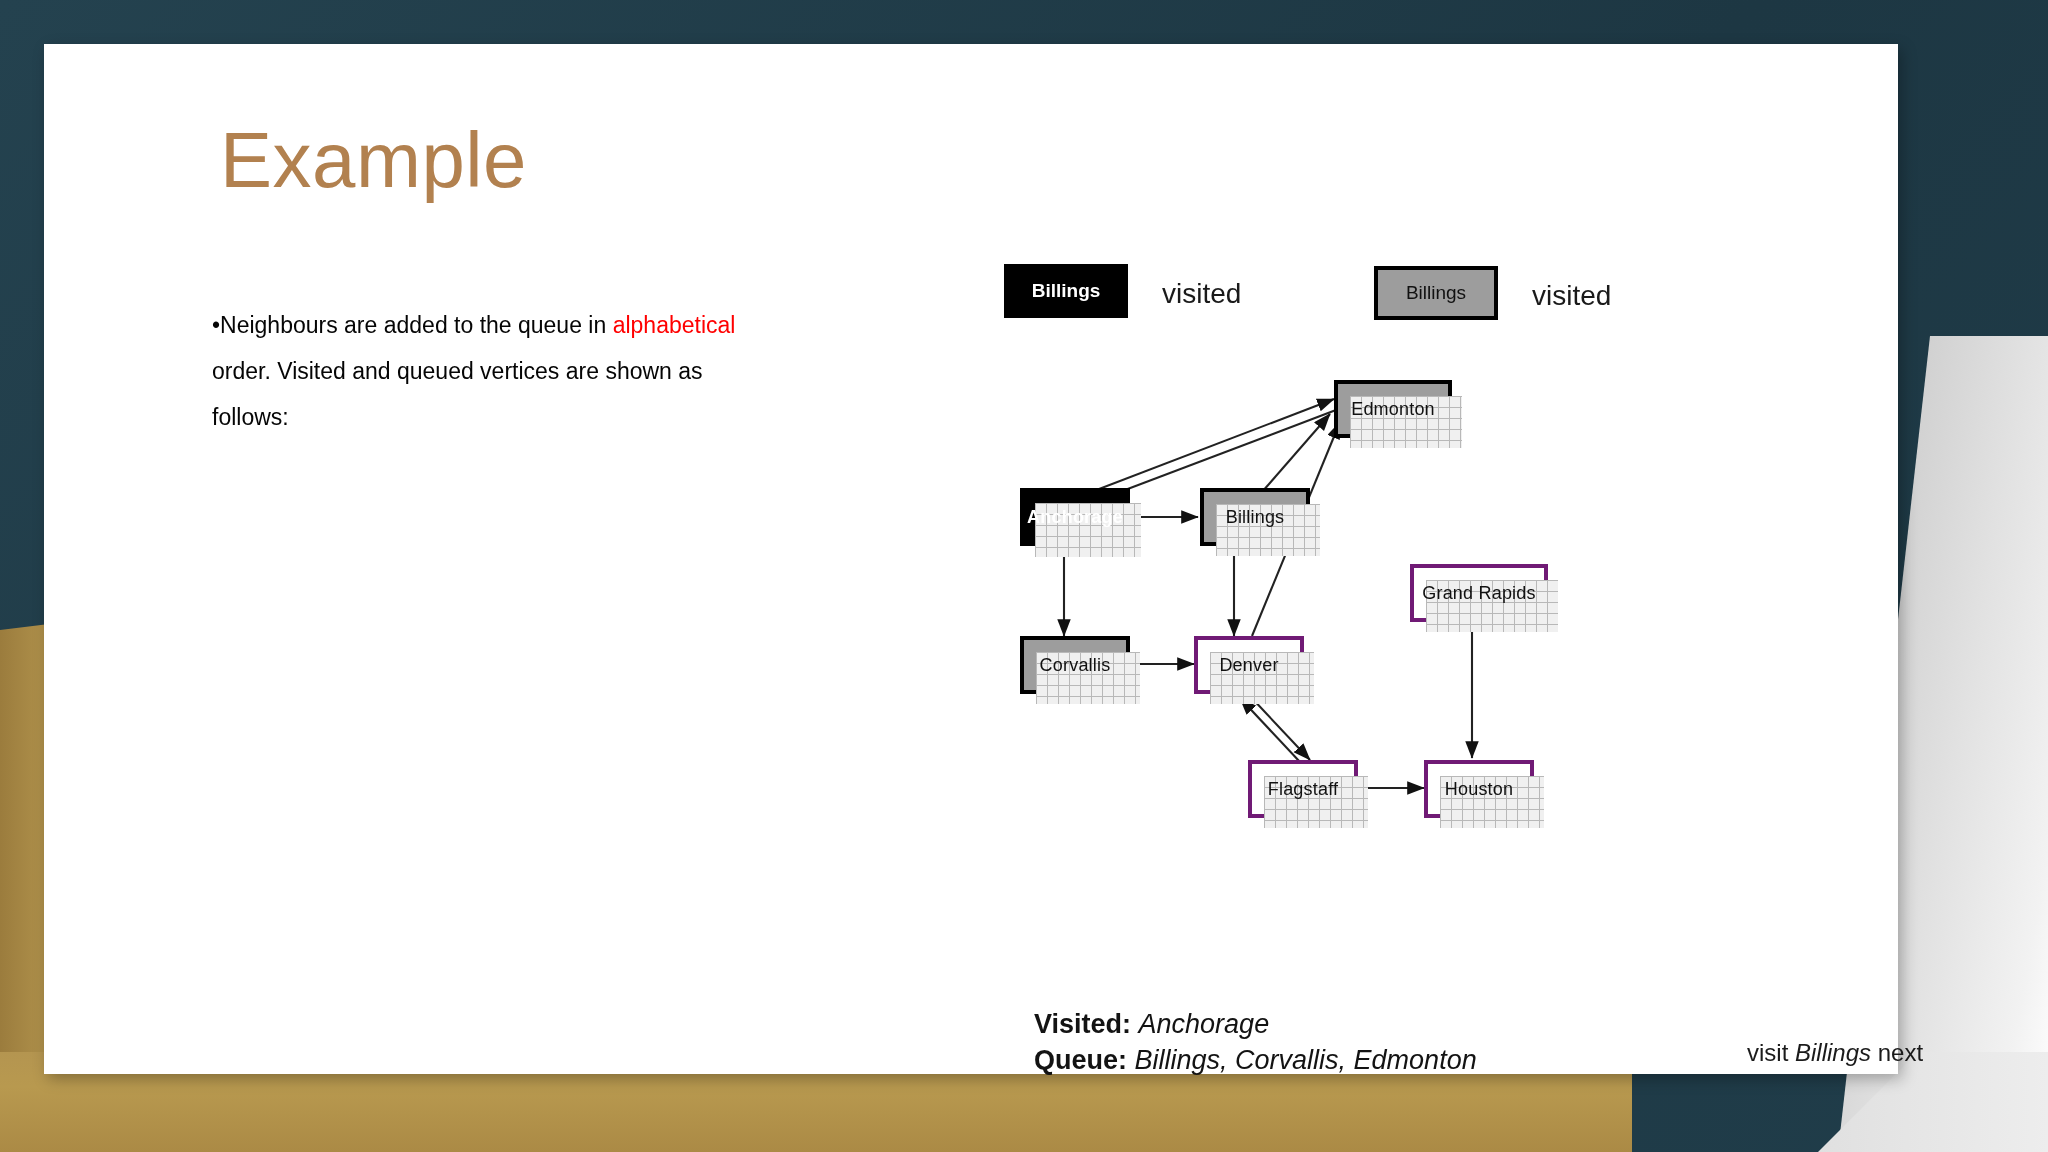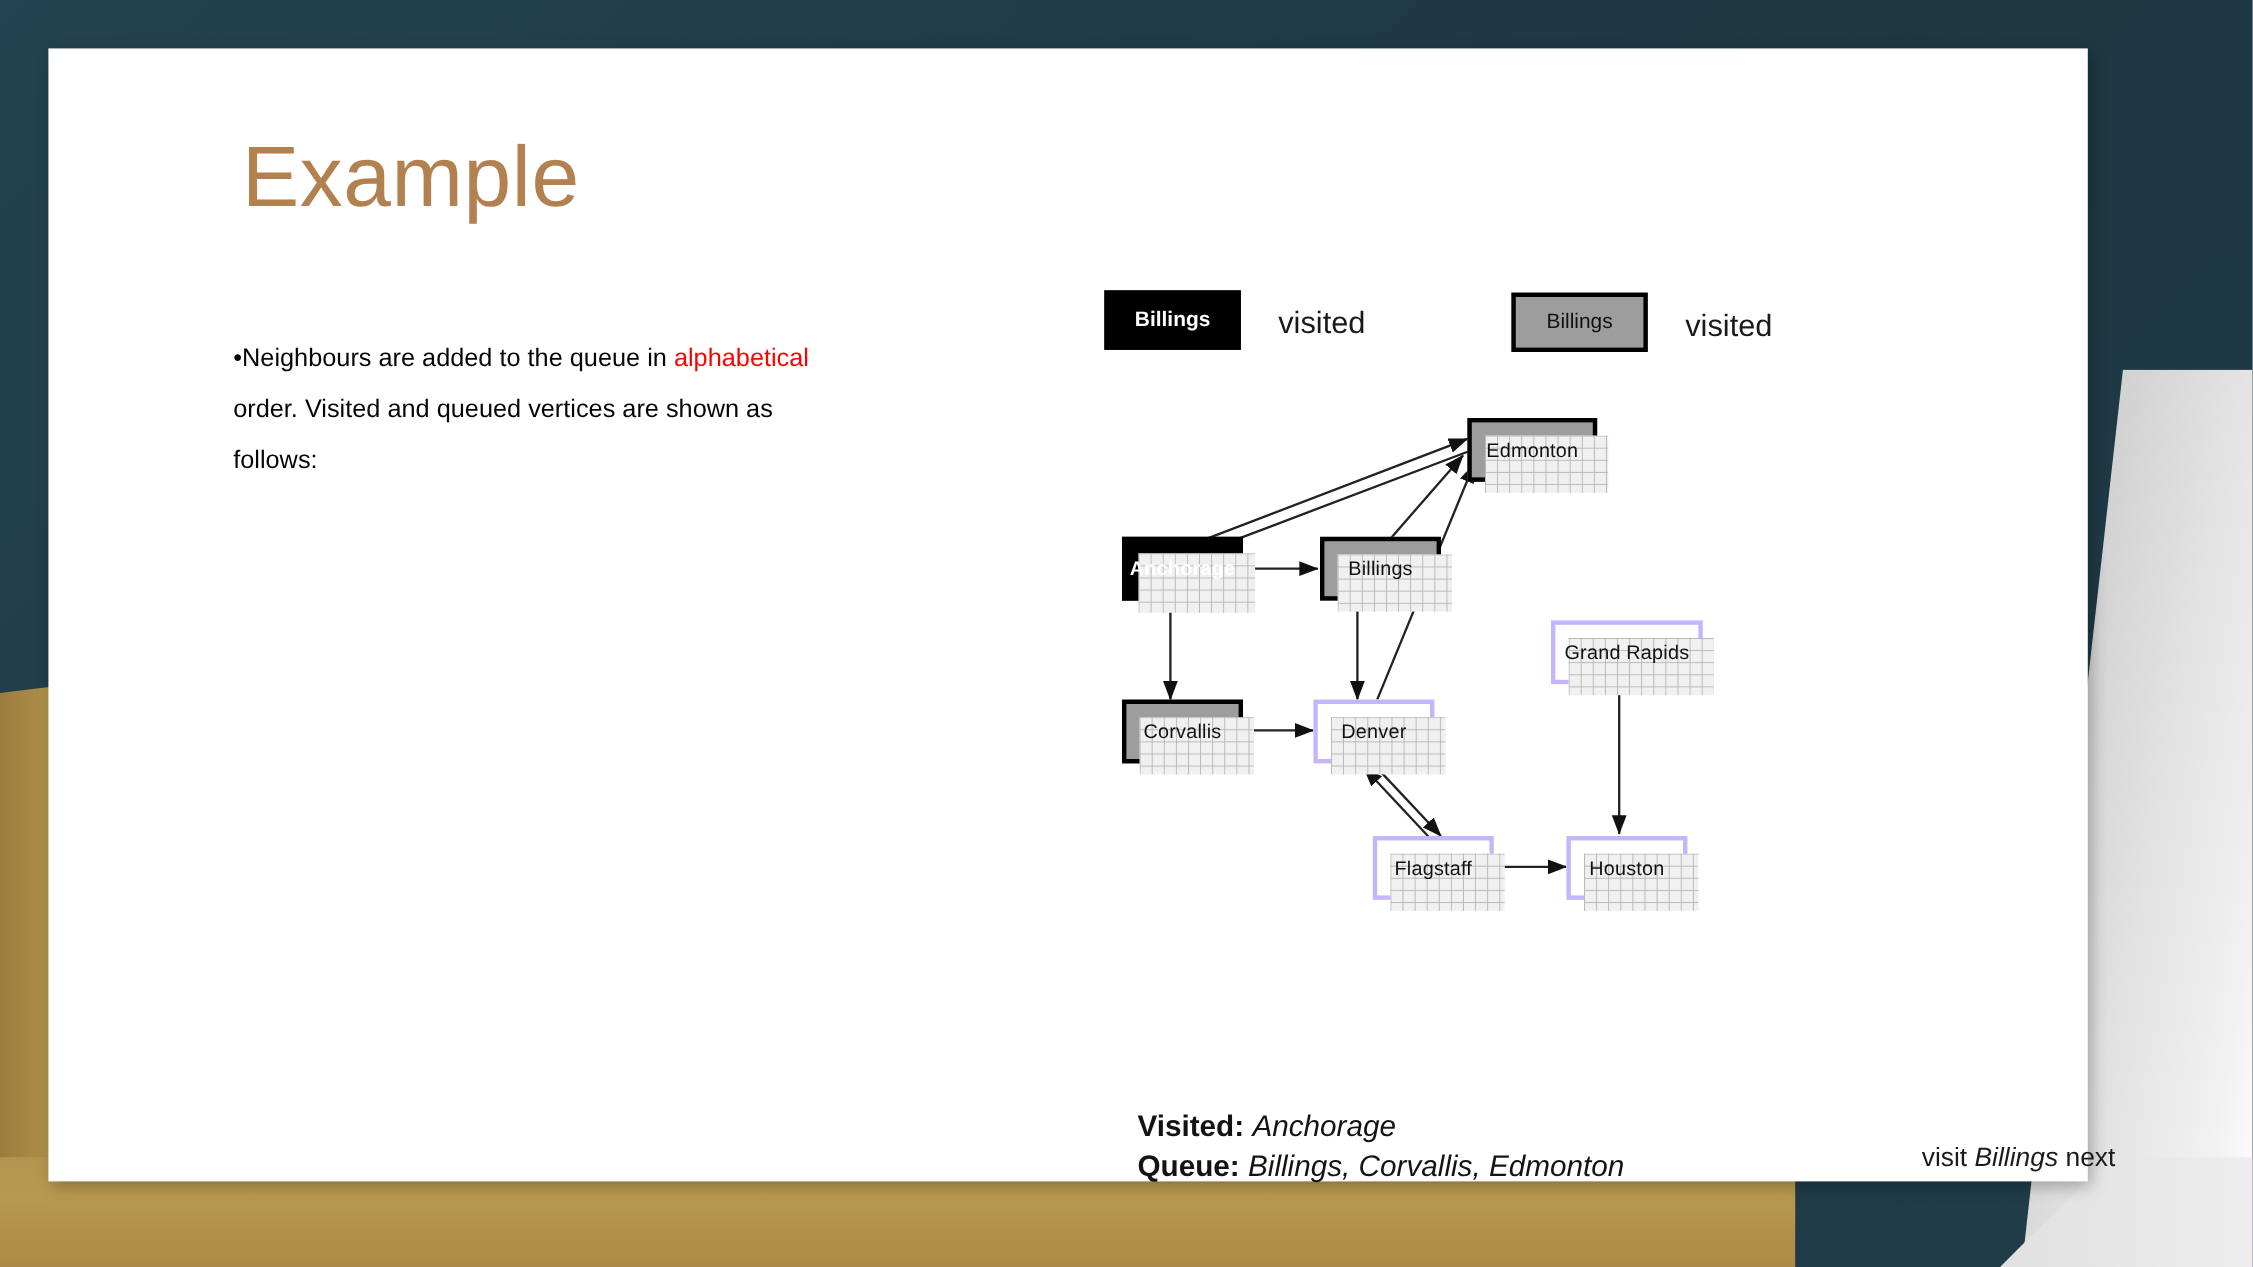--- a/index.html
+++ b/index.html
@@ -119,21 +119,21 @@
     color: #ffffff;
     font-weight: bold;
   }
   .node.queued {
     background: #9d9d9d;
     border: 4px solid #000000;
     color: #111111;
   }
   .node.plain {
     background: #ffffff;
-    border: 4px solid #c4b5fd;
+    border: 4px solid #701a75;
     color: #111111;
   }
 
   
   #legend { position: absolute; left: 0; top: 0; width: 100%; height: 90px; }
   .legend-item { position: absolute; }
   .legend-box {
     position: relative;
     box-sizing: border-box;
     display: flex; align-items: center; justify-content: center;

